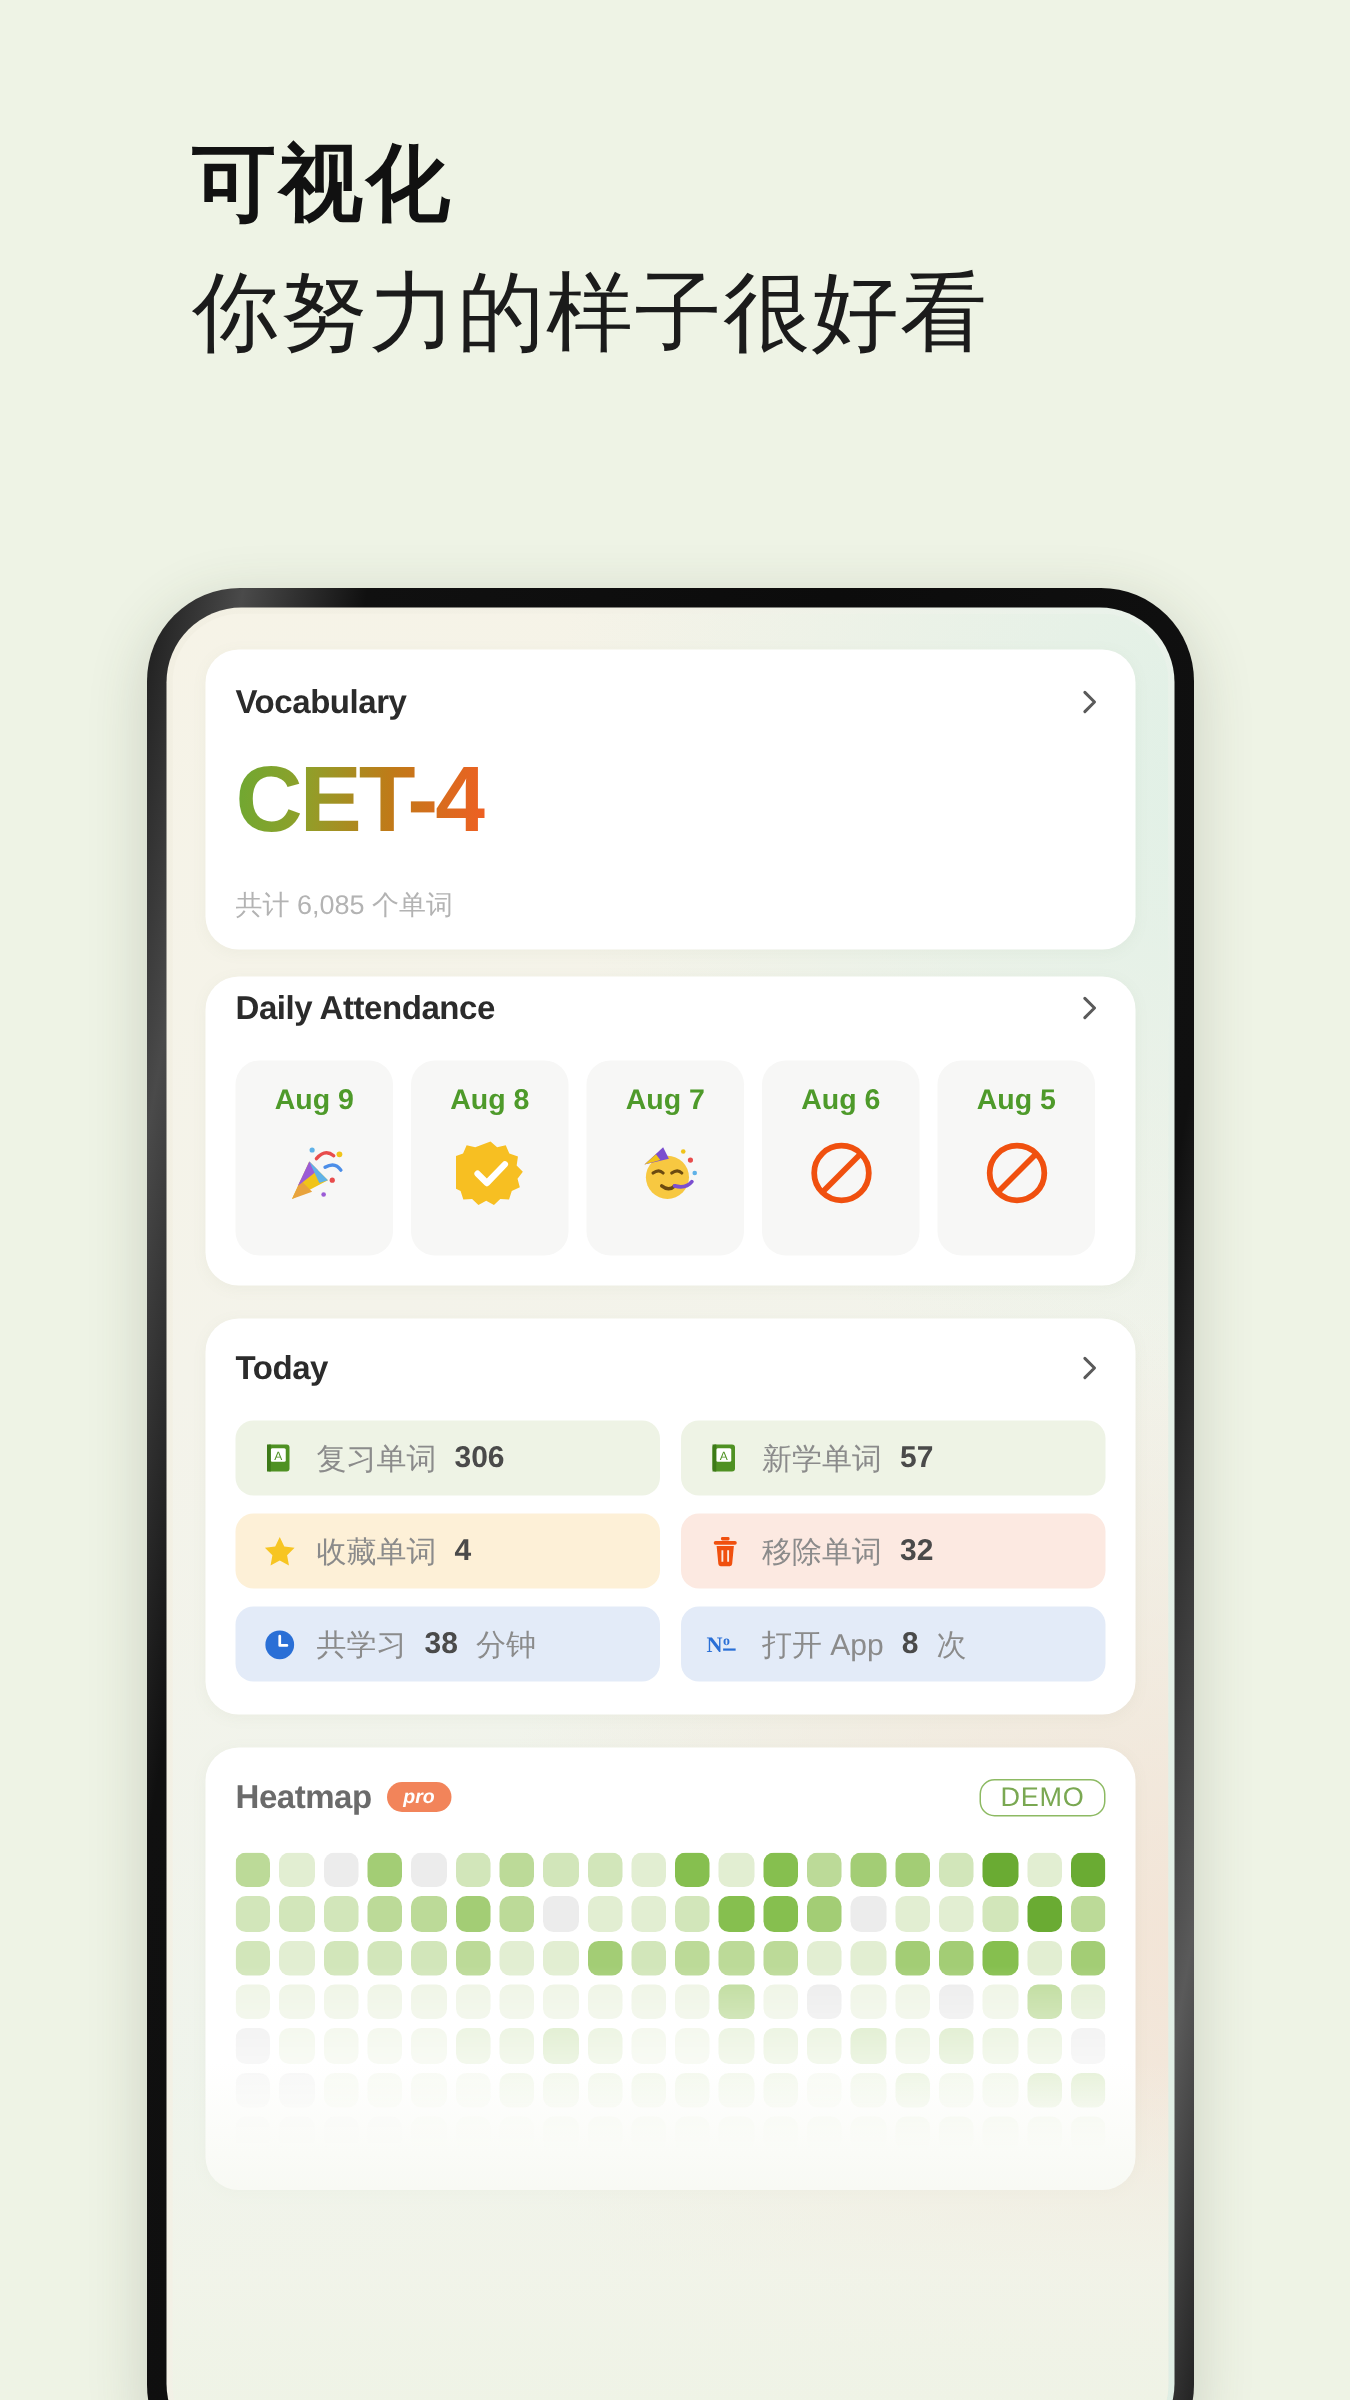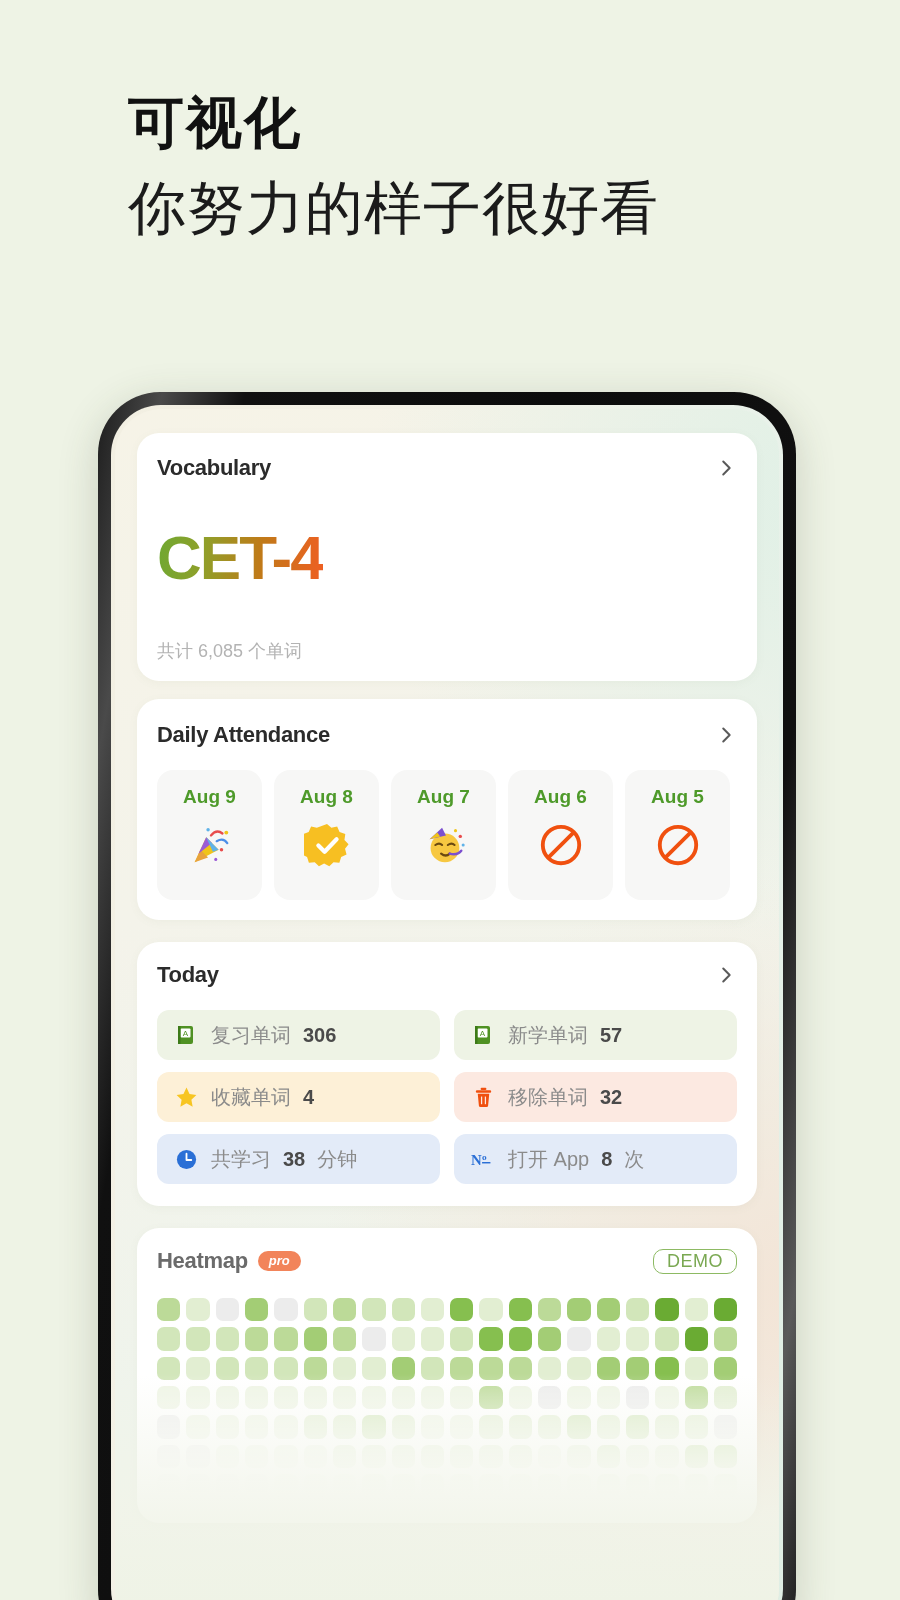--- a/index.html
+++ b/index.html
@@ -80,40 +80,40 @@
   }
   .card-title {
     font-size:22px; font-weight:bold; color:#2b2b2b; letter-spacing:-0.3px;
   }
   .chev { width:22px; height:22px; flex:none; }
   .chev svg { display:block; }
 
   
   .top-row { display:flex; gap:18px; }
   .top-card {
-    flex:1; height:248px;
+    flex:1; height:200px;
     padding:22px 20px 18px 20px;
     display:flex; flex-direction:column; justify-content:space-between;
   }
   .big-value {
     font-size:62px; font-weight:bold; letter-spacing:-2px; line-height:1;
     white-space:nowrap;
   }
   .grad-cet {
     background:linear-gradient(95deg,#6ea832 0%,#8fa02a 28%,#c07a18 62%,#ef5f23 100%);
     -webkit-background-clip:text; background-clip:text;
     -webkit-text-fill-color:transparent; color:transparent;
   }
   .pct { color:#5ea324; }
   .pct-sym { font-size:30px; font-weight:bold; letter-spacing:0; }
   .sub-note { font-size:18px; color:#b3b3b3; }
   .valrow { display:flex; align-items:center; padding-bottom:4px; }
 
   
-  .att-card { margin-top:18px; padding:23px 20px 20px 20px; }
+  .att-card { margin-top:18px; padding:8px 20px 20px 20px; }
   .att-row { display:flex; gap:12px; margin-top:22px; }
   .att-cell {
     flex:none; width:105px; height:130px;
     background:#f7f7f6; border-radius:16px;
     display:flex; flex-direction:column; align-items:center; justify-content:flex-start;
     padding-top:16px;
   }
   .att-date { font-size:19px; font-weight:bold; color:#4e9a2a; }
 
   

